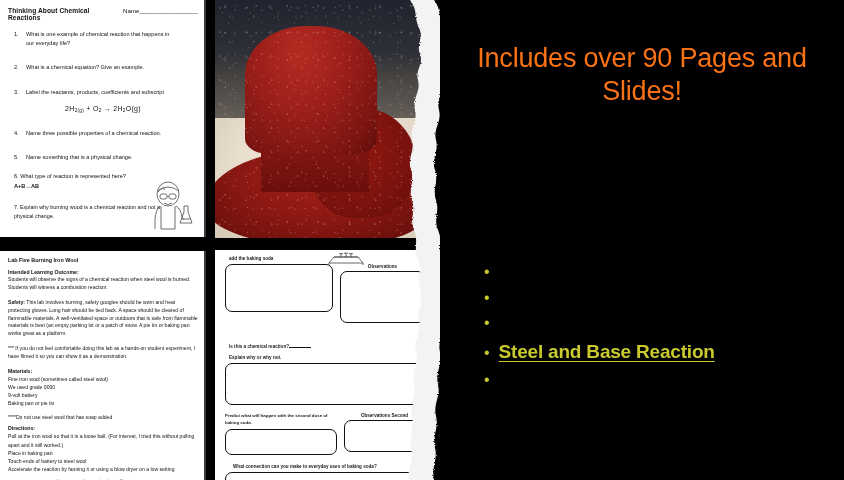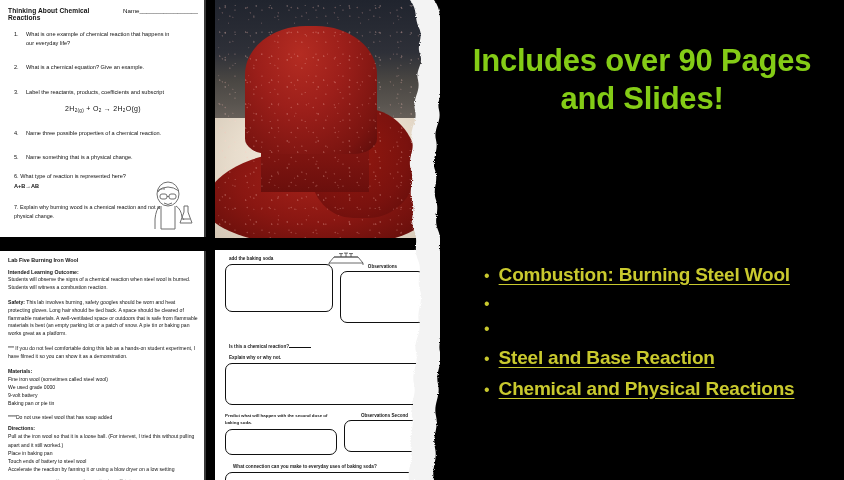--- a/index.html
+++ b/index.html
@@ -130,22 +130,22 @@
   
   .torn {
     position: absolute; top: 0; left: 398px; width: 56px; height: 480px;
     pointer-events: none;
   }
 
   
   .right-panel { position: absolute; left: 440px; top: 0; width: 404px; height: 480px; background:#000; }
   .rp-head {
     position: absolute; left: 14px; top: 42px; width: 376px;
-    text-align: center; color: #84cc16;
-    font-size: 31px; font-weight: bold; line-height: 1.22;
+    text-align: center; color: #f97316;
+    font-size: 27px; font-weight: normal; line-height: 1.22;
     letter-spacing: -.2px;
   }
   .rp-sub {
     position: absolute; left: 44px; top: 181px; width: 330px;
     color: #e8e8e8; font-size: 20.5px; font-weight: bold; line-height: 1.28;
     letter-spacing: -.2px;
   }
   .rp-list { position: absolute; left: 44px; top: 264px; width: 360px; list-style: none; }
   .rp-list li {
     display: flex; align-items: baseline; gap: 9px;
@@ -362,32 +362,30 @@
         C 40,18 44,10 36,0
         Z"></path>
     </svg>
   </div>
 
   <div class="right-panel">
     <div class="rp-head">Includes over 90 Pages and Slides!</div>
     <ul class="rp-list">
       <li>
         <span class="rp-bullet">•</span>
-        <span class="rp-item-text">Combustion: Burning Steel Wool</span>
       </li>
       <li>
         <span class="rp-bullet">•</span>
       </li>
       <li>
         <span class="rp-bullet">•</span>
       </li>
       <li>
         <span class="rp-bullet">•</span>
         <span class="rp-item-text">Steel and Base Reaction</span>
       </li>
       <li>
         <span class="rp-bullet">•</span>
-        <span class="rp-item-text">Chemical and Physical Reactions</span>
       </li>
     </ul>
   </div>
 
 </div>
 
 </body></html>

